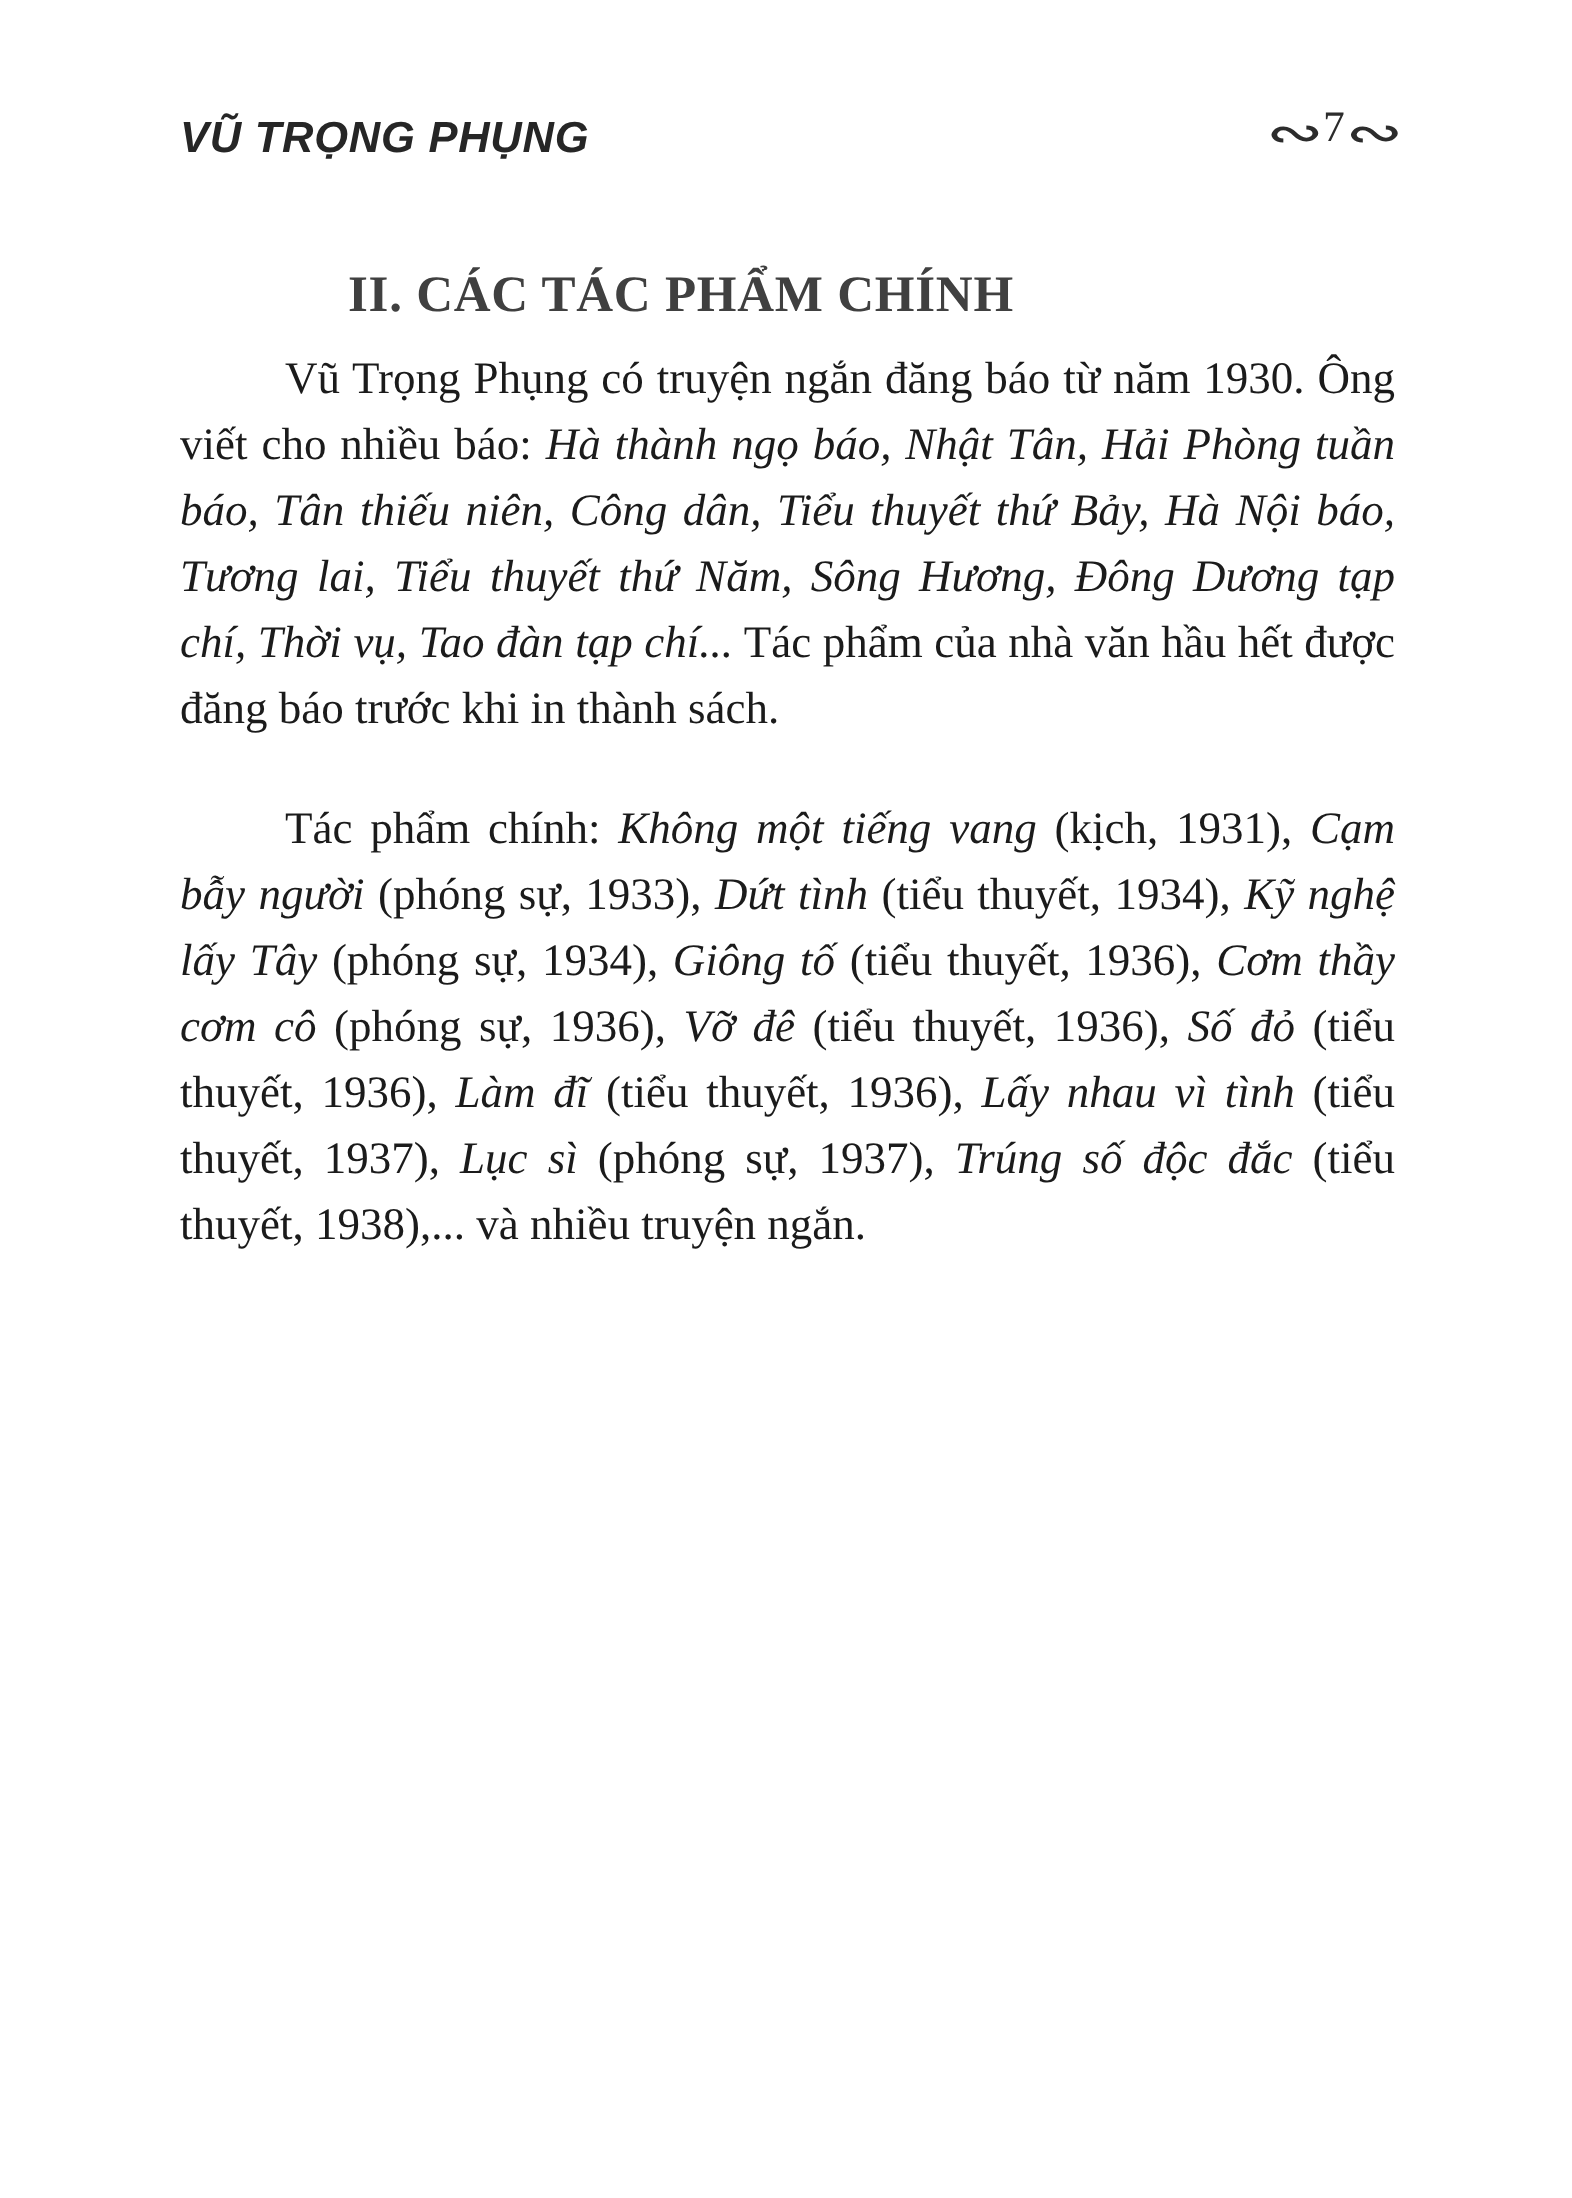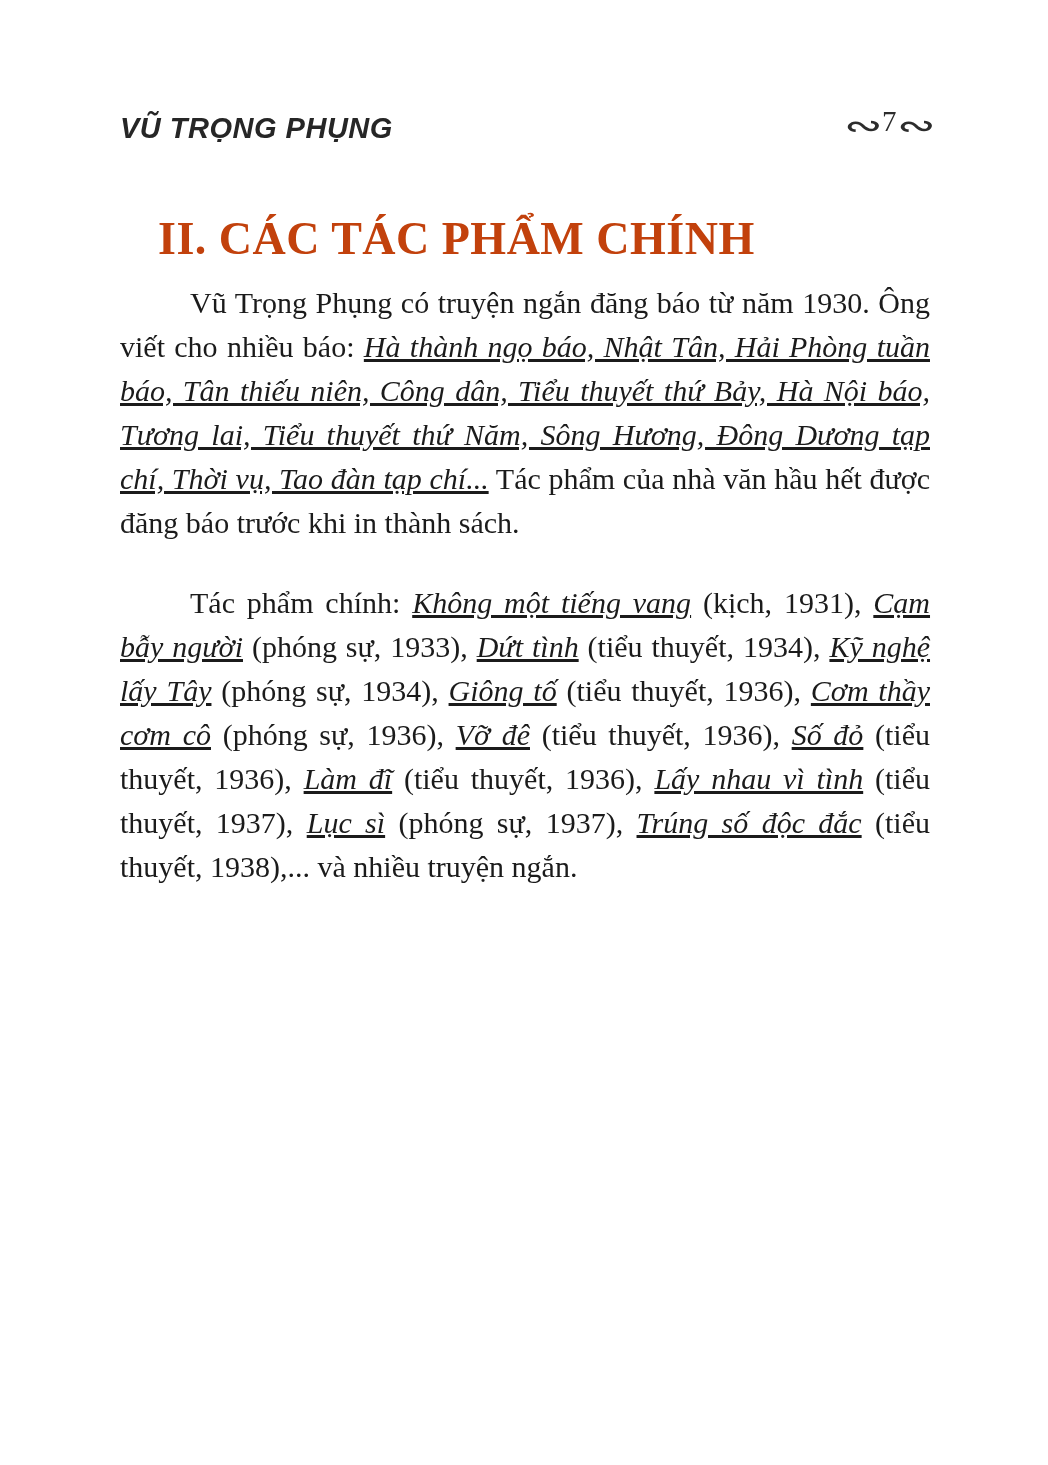--- a/index.html
+++ b/index.html
@@ -6,21 +6,21 @@
     margin: 0;
     padding: 0;
     background: #ffffff;
   }
   .page {
     position: relative;
     width: 1048px;
     height: 1465px;
     background: #ffffff;
     box-sizing: border-box;
-    padding: 112px 118px 0 120px;
+    padding: 76px 118px 0 120px;
     font-family: "Liberation Serif", "DejaVu Serif", serif;
     color: #1b1b1b;
     overflow: hidden;
   }
   .page-header {
     display: flex;
     justify-content: space-between;
     align-items: flex-start;
     height: 44px;
   }
@@ -51,40 +51,39 @@
     font-family: "Liberation Serif", "DejaVu Serif", serif;
     font-size: 29px;
     line-height: 1;
     padding: 0 3px;
     position: relative;
     top: -4px;
   }
   .section-heading {
     font-family: "Liberation Serif", "DejaVu Serif", serif;
     font-weight: 600;
-    font-size: 46px;
+    font-size: 34px;
     letter-spacing: 0.5px;
-    color: #c2410c;
-    margin: 58px 0 16px 38px;
+    color: #404040;
+    margin: 58px 0 16px 112px;
     line-height: 1.1;
   }
   .body-text p {
     font-size: 30px;
     line-height: 44px;
     text-align: justify;
     text-indent: 70px;
     margin: 0;
     color: #1b1b1b;
   }
   .body-text p + p {
     margin-top: 36px;
   }
   .body-text .it {
     font-style: italic;
-    text-decoration: underline;
   }
 </style>
 </head>
 <body>
 
 <div class="page">
 
   <header class="page-header">
     <div class="running-author">VŨ TRỌNG PHỤNG</div>
     <div class="page-no">

